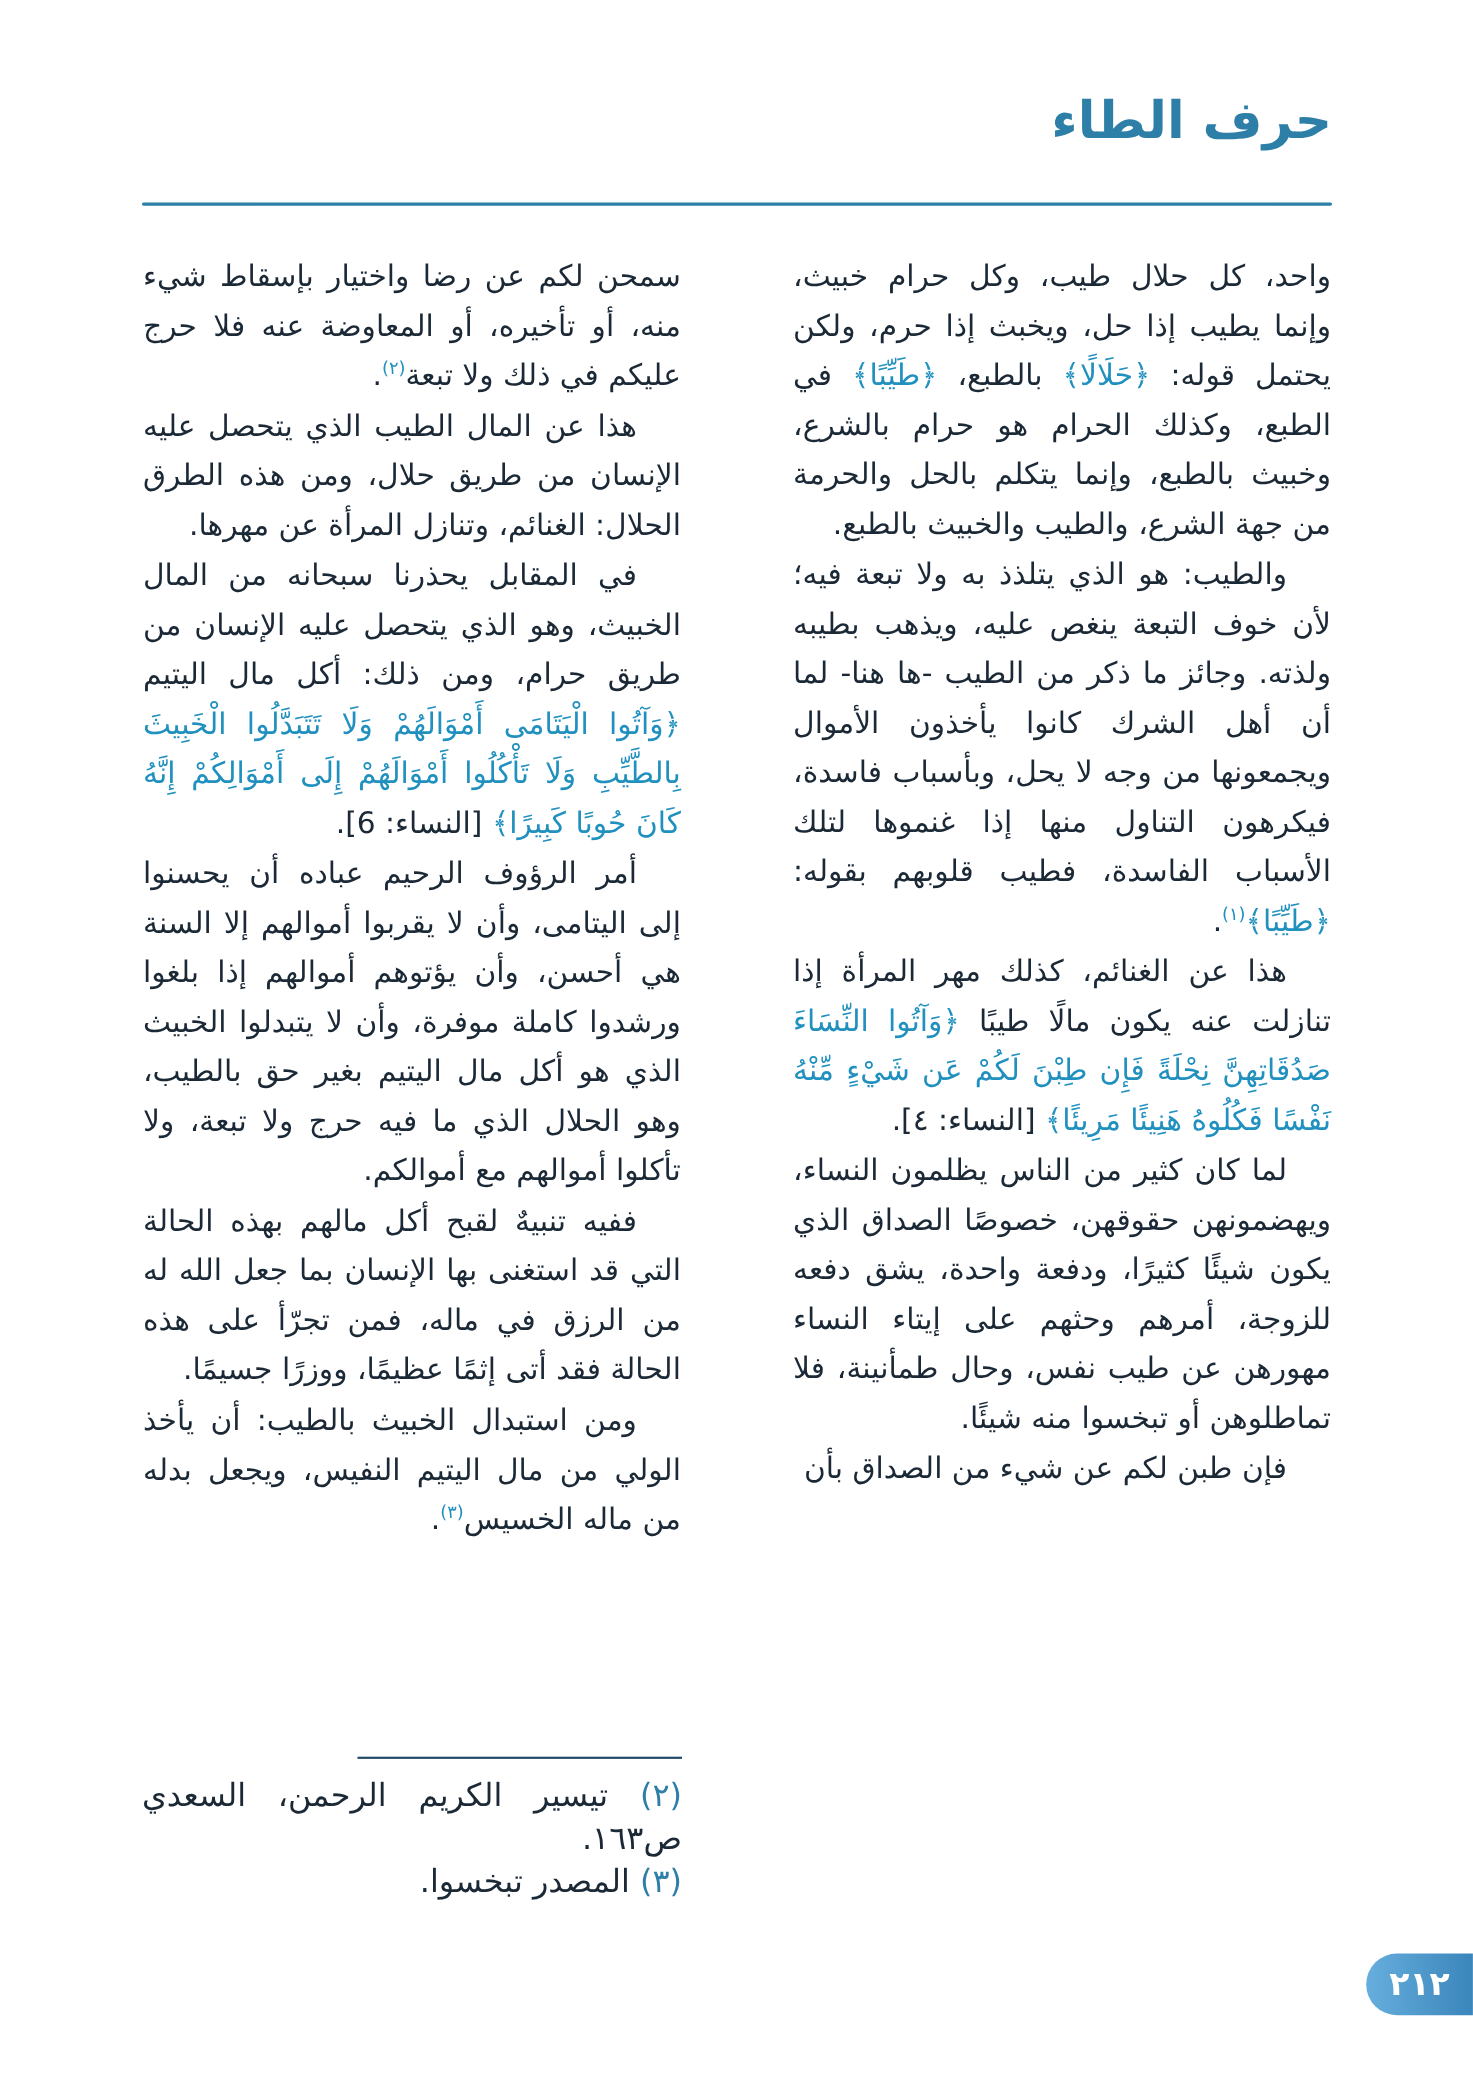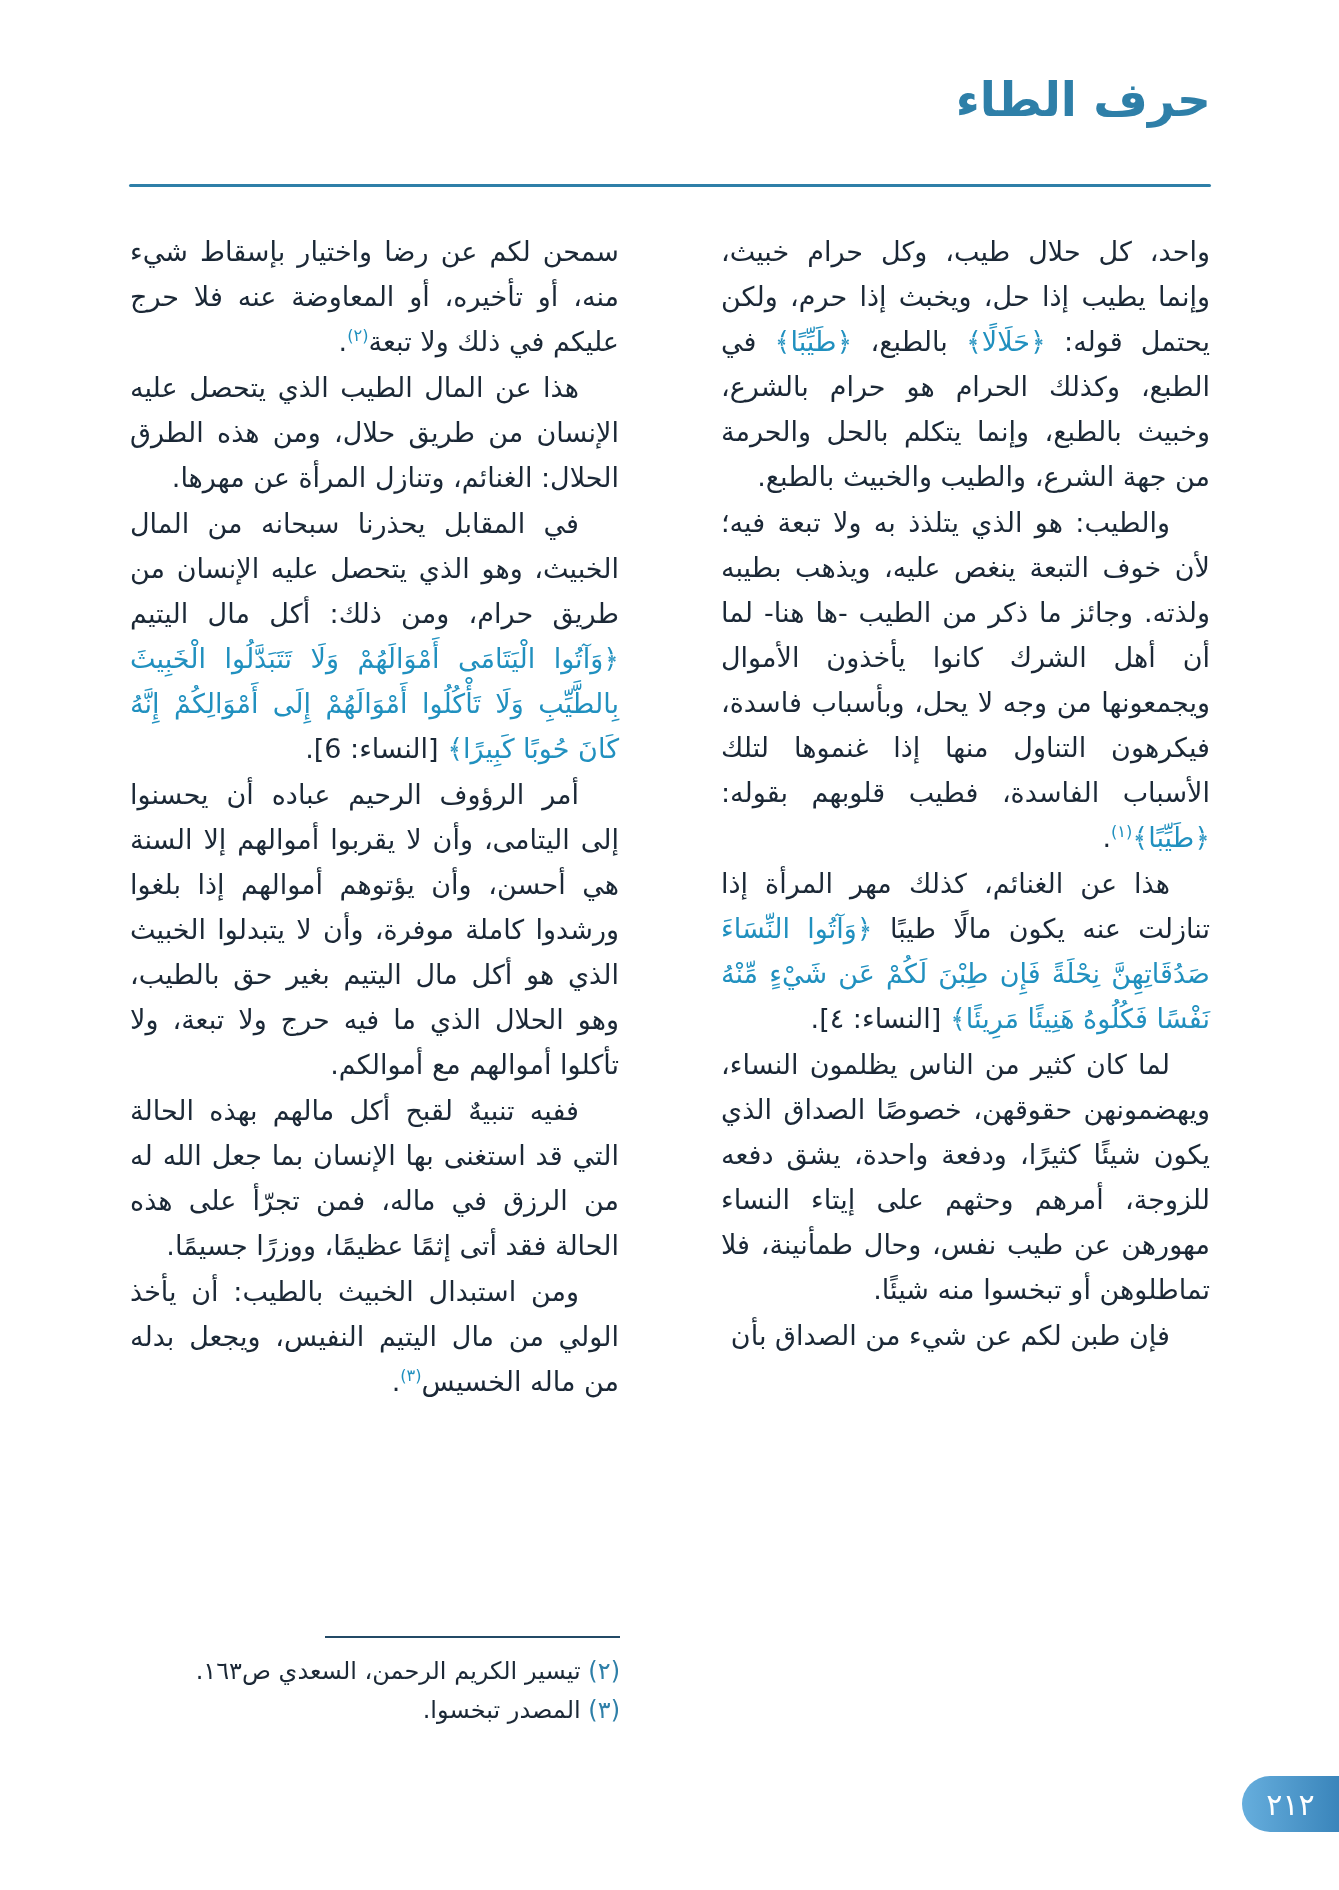--- a/index.html
+++ b/index.html
@@ -12,21 +12,21 @@
     color:var(--body-text, #1b2836);
     overflow:hidden;
   }
   .page {
     position:relative;
     width:1339px; height:1890px;
     background:#ffffff;
   }
   .header-title {
     position:absolute;
-    top:72px; right:128px;
+    top:82px; right:128px;
     font-size:47px;
     font-weight:700;
     color:var(--accent, #2e7fa8);
   }
   .header-rule {
     position:absolute;
     top:184px; right:128px;
     width:1082px; height:3px;
     background:var(--accent, #2e7fa8);
     border-radius:2px;
@@ -58,21 +58,21 @@
     line-height:0;
   }
   .ref { color:var(--body-text, #1b2836); }
   .footnotes { margin-top:auto; }
   .footnote-rule {
     width:295px; height:2px;
     background:#234a66;
     margin-bottom:14px;
   }
   .footnote {
-    font-size:24px;
+    font-size:29px;
     line-height:39px;
     text-align:justify;
   }
   .fn-marker { color:var(--accent, #2e7fa8); }
   .logo {
     position:absolute;
     bottom:26px; right:132px;
     width:280px;
     text-align:center;
     color:#1d2d42;
@@ -91,21 +91,21 @@
     position:absolute;
     bottom:58px; right:0;
     width:97px; height:56px;
     background:linear-gradient(to left, var(--tab-dark, #3a85bb), var(--tab-light, #66aedd));
     border-radius:30px 0 0 30px;
     display:flex;
     align-items:center;
     justify-content:center;
     color:#ffffff;
     font-size:30px;
-    font-weight:400;
+    font-weight:700;
   }
 </style>
 </head>
 <body>
 
 <div class="page">
 
   <div class="header-title">حرف الطاء</div>
 
   <div class="header-rule"></div>

